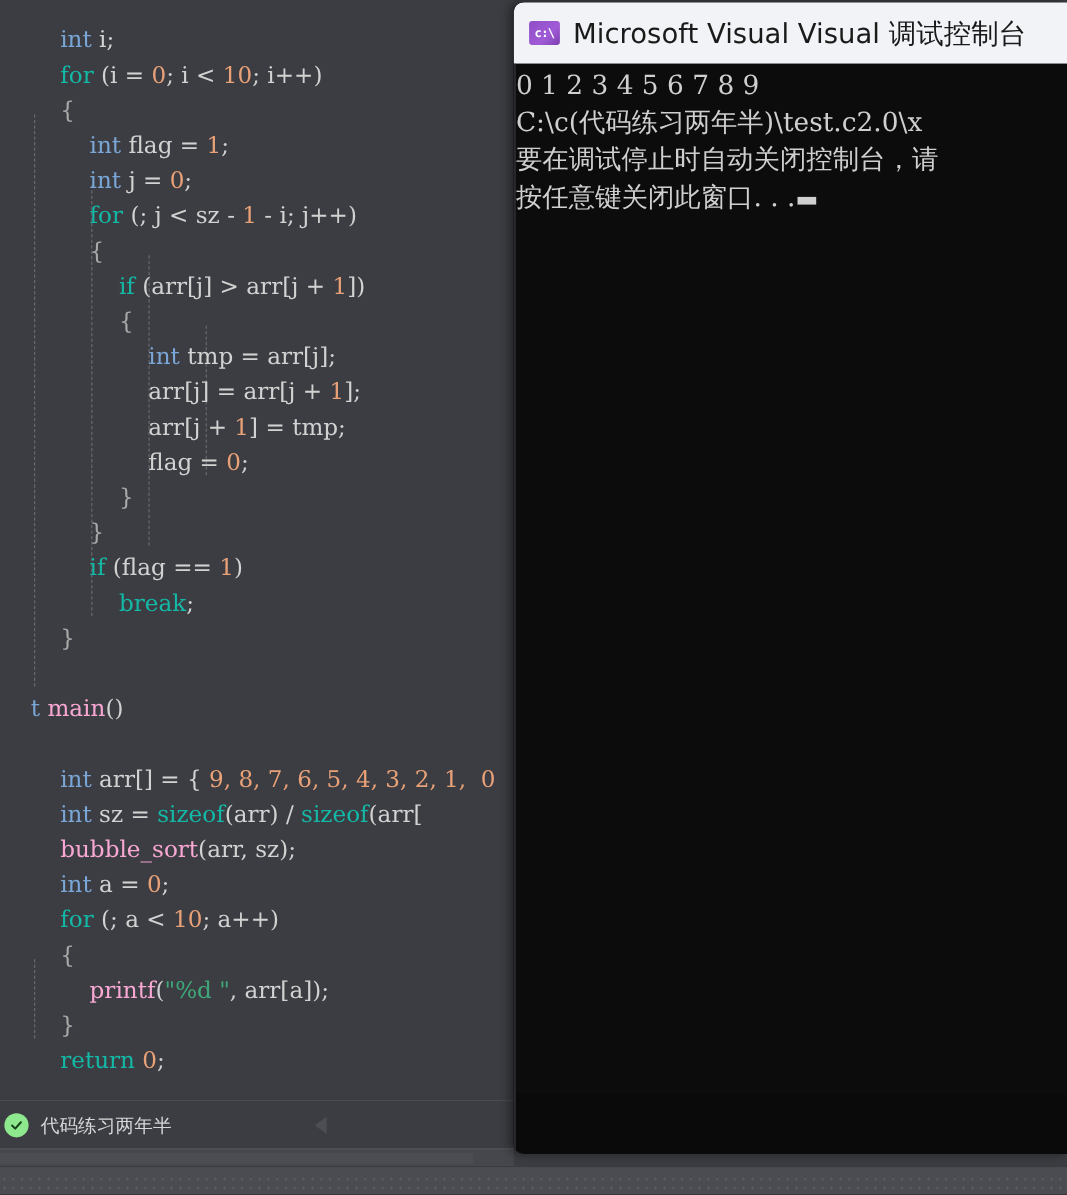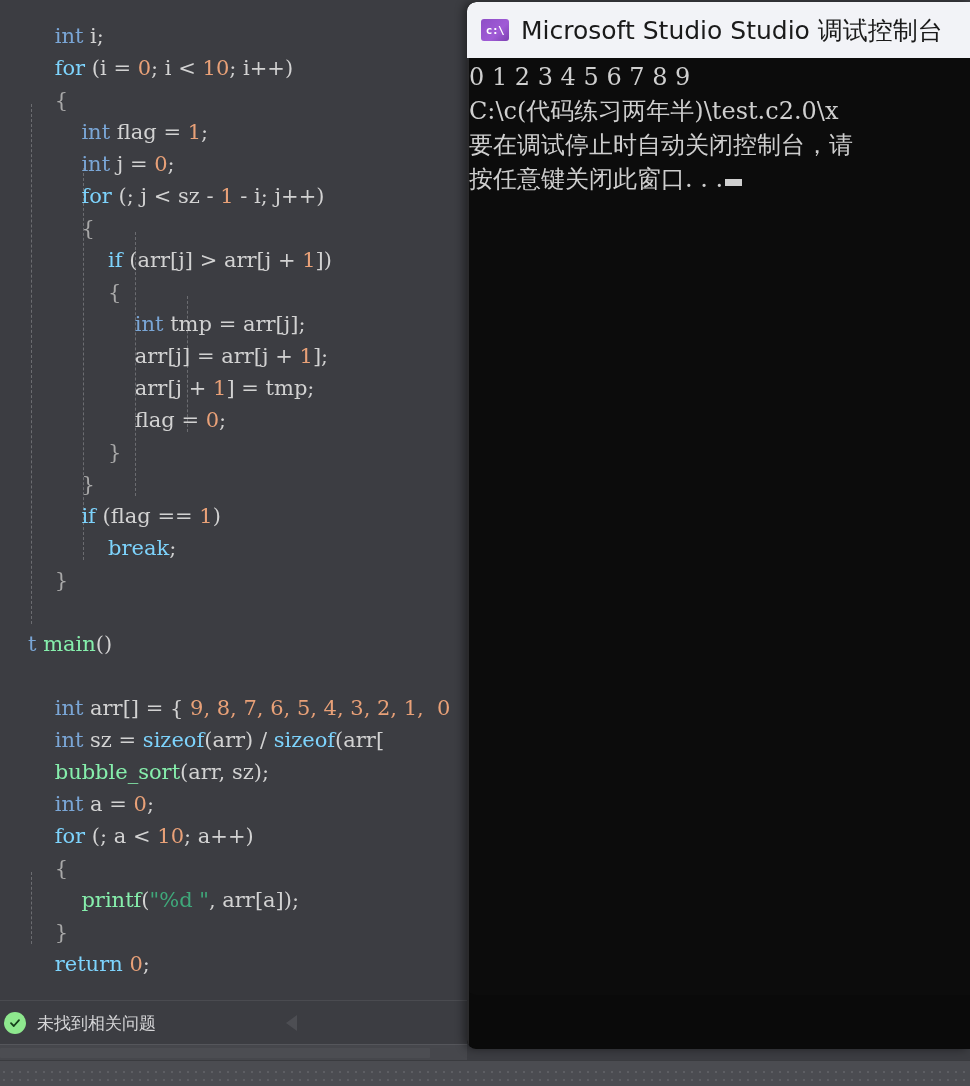--- a/index.html
+++ b/index.html
@@ -31,24 +31,24 @@
     top: 20px;
     width: 600px;
     font-family: "DejaVu Serif", "Liberation Serif", serif;
     font-size: 21px;
     line-height: 32px;
     white-space: pre;
     color: #d8d8d8;
     margin-left: 28px;
   }
   .ln { height: 32px; position: relative; }
-  .tok-kw      { color: #7dd3fc; }
+  .tok-kw      { color: #14b8a6; }
   .tok-type    { color: #7aa6d6; }
   .tok-num     { color: #e9a178; }
-  .tok-fn      { color: #86efac; }
+  .tok-fn      { color: #f9a8d4; }
   .tok-str     { color: #3fa87a; }
   .tok-plain   { color: #d2d2d2; }
   .tok-brace   { color: #a9a9a9; }
 
   
   .guide {
     position: absolute;
     top: 0;
     width: 0;
     border-left: 1px dashed #7b7c80;
@@ -229,39 +229,39 @@
       </div>
     <div id="code"><div class="ln"><span class="tok-plain">    </span><span class="tok-type">int</span><span class="tok-plain"> i;</span></div><div class="ln"><span class="tok-plain">    </span><span class="tok-kw">for</span><span class="tok-plain"> (i = </span><span class="tok-num">0</span><span class="tok-plain">; i </span><span class="tok-plain">&lt;</span><span class="tok-plain"> </span><span class="tok-num">10</span><span class="tok-plain">; i++)</span></div><div class="ln"><span class="tok-plain">    </span><span class="tok-brace">{</span></div><div class="ln"><span class="tok-plain">        </span><span class="tok-type">int</span><span class="tok-plain"> flag = </span><span class="tok-num">1</span><span class="tok-plain">;</span></div><div class="ln"><span class="tok-plain">        </span><span class="tok-type">int</span><span class="tok-plain"> j = </span><span class="tok-num">0</span><span class="tok-plain">;</span></div><div class="ln"><span class="tok-plain">        </span><span class="tok-kw">for</span><span class="tok-plain"> (; j </span><span class="tok-plain">&lt;</span><span class="tok-plain"> sz - </span><span class="tok-num">1</span><span class="tok-plain"> - i; j++)</span></div><div class="ln"><span class="tok-plain">        </span><span class="tok-brace">{</span></div><div class="ln"><span class="tok-plain">            </span><span class="tok-kw">if</span><span class="tok-plain"> (arr[j] </span><span class="tok-plain">&gt;</span><span class="tok-plain"> arr[j + </span><span class="tok-num">1</span><span class="tok-plain">])</span></div><div class="ln"><span class="tok-plain">            </span><span class="tok-brace">{</span></div><div class="ln"><span class="tok-plain">                </span><span class="tok-type">int</span><span class="tok-plain"> tmp = arr[j];</span></div><div class="ln"><span class="tok-plain">                </span><span class="tok-plain">arr[j] = arr[j + </span><span class="tok-num">1</span><span class="tok-plain">];</span></div><div class="ln"><span class="tok-plain">                </span><span class="tok-plain">arr[j + </span><span class="tok-num">1</span><span class="tok-plain">] = tmp;</span></div><div class="ln"><span class="tok-plain">                </span><span class="tok-plain">flag = </span><span class="tok-num">0</span><span class="tok-plain">;</span></div><div class="ln"><span class="tok-plain">            </span><span class="tok-brace">}</span></div><div class="ln"><span class="tok-plain">        </span><span class="tok-brace">}</span></div><div class="ln"><span class="tok-plain">        </span><span class="tok-kw">if</span><span class="tok-plain"> (flag == </span><span class="tok-num">1</span><span class="tok-plain">)</span></div><div class="ln"><span class="tok-plain">            </span><span class="tok-kw">break</span><span class="tok-plain">;</span></div><div class="ln"><span class="tok-plain">    </span><span class="tok-brace">}</span></div><div class="ln"><span class="tok-plain"></span></div><div class="ln"><span class="tok-type">t </span><span class="tok-fn">main</span><span class="tok-plain">()</span></div><div class="ln"><span class="tok-plain"></span></div><div class="ln"><span class="tok-plain">    </span><span class="tok-type">int</span><span class="tok-plain"> arr[] = { </span><span class="tok-num">9, 8, 7, 6, 5, 4, 3, 2, 1,  0</span></div><div class="ln"><span class="tok-plain">    </span><span class="tok-type">int</span><span class="tok-plain"> sz = </span><span class="tok-kw">sizeof</span><span class="tok-plain">(arr) / </span><span class="tok-kw">sizeof</span><span class="tok-plain">(arr[</span></div><div class="ln"><span class="tok-plain">    </span><span class="tok-fn">bubble_sort</span><span class="tok-plain">(arr, sz);</span></div><div class="ln"><span class="tok-plain">    </span><span class="tok-type">int</span><span class="tok-plain"> a = </span><span class="tok-num">0</span><span class="tok-plain">;</span></div><div class="ln"><span class="tok-plain">    </span><span class="tok-kw">for</span><span class="tok-plain"> (; a </span><span class="tok-plain">&lt;</span><span class="tok-plain"> </span><span class="tok-num">10</span><span class="tok-plain">; a++)</span></div><div class="ln"><span class="tok-plain">    </span><span class="tok-brace">{</span></div><div class="ln"><span class="tok-plain">        </span><span class="tok-fn">printf</span><span class="tok-plain">(</span><span class="tok-str">"%d "</span><span class="tok-plain">, arr[a]);</span></div><div class="ln"><span class="tok-plain">    </span><span class="tok-brace">}</span></div><div class="ln"><span class="tok-plain">    </span><span class="tok-kw">return</span><span class="tok-plain"> </span><span class="tok-num">0</span><span class="tok-plain">;</span></div></div>
   </div>
 
   <div id="status-bar">
     <div id="check-icon">
       <svg width="14" height="14" viewBox="0 0 14 14">
         <path d="M3 7.2 L5.8 10 L11 4.2" fill="none" stroke="#15401a" stroke-width="1.8" stroke-linecap="round" stroke-linejoin="round"></path>
       </svg>
     </div>
-    <div id="status-text">未找到相关问题</div>
+    <div id="status-text">代码练习两年半</div>
     <div id="collapse-triangle"></div>
   </div>
 
   <div id="hscroll-track">
     <div id="hscroll-thumb"></div>
   </div>
 
   <div id="bottom-strip">
     <div id="strip-divider"></div>
     <div id="dots"></div>
   </div>
 
   <div id="console-window">
     <div id="console-titlebar">
       <div id="console-app-icon">
         <span class="glyph">c:\</span>
       </div>
-      <div id="console-title-text">Microsoft Studio Studio 调试控制台</div>
+      <div id="console-title-text">Microsoft Visual Visual 调试控制台</div>
     </div>
     <div id="console-body">
       <div id="console-text"><div class="cline">0 1 2 3 4 5 6 7 8 9</div><div class="cline">C:\c(代码练习两年半)\test.c2.0\x</div><div class="cline">要在调试停止时自动关闭控制台，请</div><div class="cline">按任意键关闭此窗口. . .<span id="caret"></span></div></div>
     </div>
     <div id="console-left-border"></div>
   </div>
 
 </div>
 
 </body></html>

